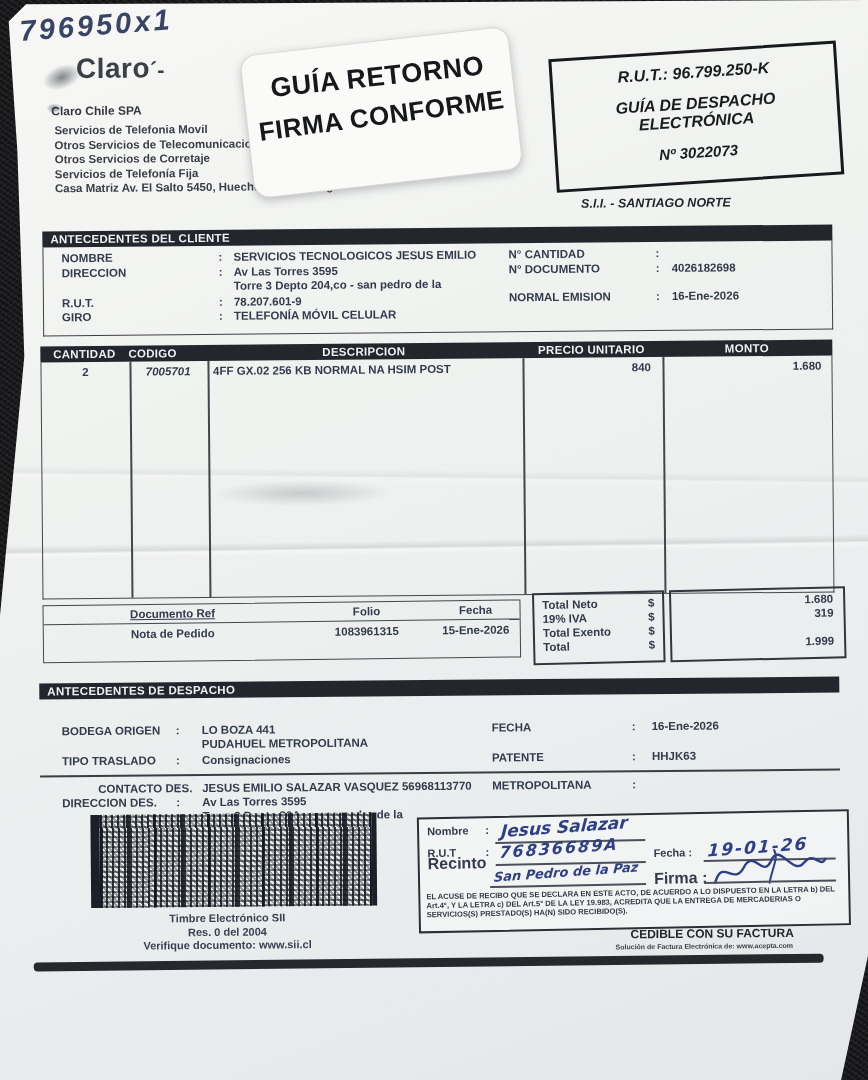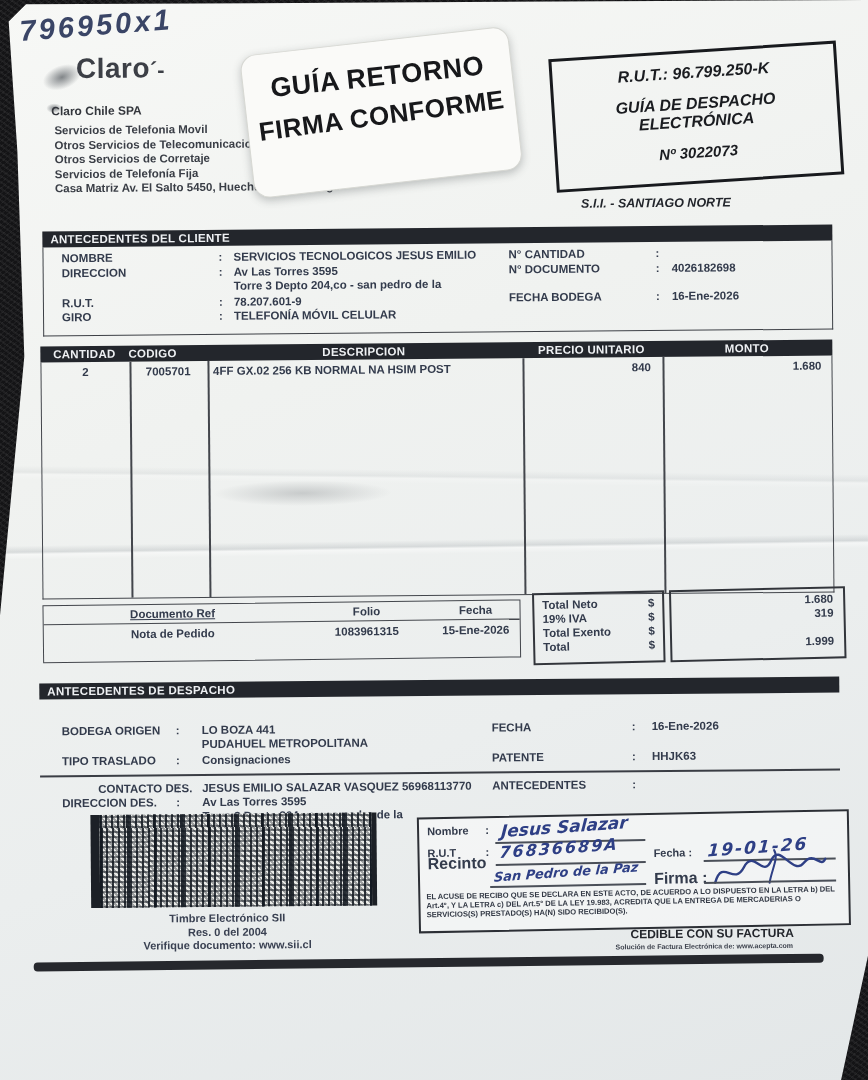--- a/index.html
+++ b/index.html
@@ -101,42 +101,42 @@
         <span class="val" style="left:190px;top:64px;">TELEFONÍA MÓVIL CELULAR</span>
 
         <span class="lbl" style="left:465px;top:5px;">N° CANTIDAD</span>
         <span class="col" style="left:612px;top:5px;">:</span>
         <span class="val" style="left:628px;top:5px;"></span>
 
         <span class="lbl" style="left:465px;top:20px;">N° DOCUMENTO</span>
         <span class="col" style="left:612px;top:20px;">:</span>
         <span class="val" style="left:628px;top:20px;">4026182698</span>
 
-        <span class="lbl" style="left:465px;top:48px;">FECHA BODEGA</span>
+        <span class="lbl" style="left:465px;top:48px;">NORMAL EMISION</span>
         <span class="col" style="left:612px;top:48px;">:</span>
         <span class="val" style="left:628px;top:48px;">16-Ene-2026</span>
       </div>
     </div>
 
     <div class="abs" style="left:42px;top:343px;width:792px;">
       <div class="secbar" style="display:flex;padding:2px 0;">
         <span style="width:88px;text-align:center;">CANTIDAD</span>
         <span style="width:78px;">CODIGO</span>
         <span style="width:315px;text-align:center;">DESCRIPCION</span>
         <span style="width:140px;text-align:center;">PRECIO UNITARIO</span>
         <span style="width:171px;text-align:center;">MONTO</span>
       </div>
       <div style="position:relative;height:236px;border:1.5px solid #43464c;border-top:none;">
         <div class="vline" style="left:88px;"></div>
         <div class="vline" style="left:166px;"></div>
         <div class="vline" style="left:481px;"></div>
         <div class="vline" style="left:621px;"></div>
         <div style="display:flex;padding-top:4px;font-size:11.5px;font-weight:bold;color:#333b4c;">
           <span style="width:88px;text-align:center;">2</span>
-          <span style="width:78px;text-align:center;">7005701</span>
+          <span style="width:78px;text-align:center;font-style:italic;">7005701</span>
           <span style="width:315px;padding-left:6px;box-sizing:border-box;">4FF GX.02 256 KB NORMAL NA HSIM POST</span>
           <span style="width:140px;text-align:right;padding-right:10px;box-sizing:border-box;">840</span>
           <span style="width:171px;text-align:right;padding-right:10px;box-sizing:border-box;">1.680</span>
         </div>
         <div class="blob" style="left:170px;top:120px;width:180px;height:26px;opacity:.35;"></div>
       </div>
     </div>
 
     <div class="abs" style="left:42px;top:601px;width:478px;transform:rotate(-0.2deg);">
       <div style="border:1.5px solid #43464c;height:56px;position:relative;font-size:11.5px;font-weight:bold;color:#333b4c;">
@@ -198,21 +198,21 @@
 
         <span class="lbl" style="left:25px;top:84px;margin-left:33px;">CONTACTO DES.</span>
         <span class="col" style="left:136px;top:84px;">:</span>
         <span class="val" style="left:162px;top:84px;">JESUS EMILIO SALAZAR VASQUEZ 56968113770</span>
 
         <span class="lbl" style="left:22px;top:98px;">DIRECCION DES.</span>
         <span class="col" style="left:136px;top:98px;">:</span>
         <span class="val" style="left:162px;top:98px;">Av Las Torres 3595</span>
         <span class="val" style="left:162px;top:112px;">Torre 3 Depto 204,co   san pedro de la</span>
 
-        <span class="lbl" style="left:452px;top:84px;">ANTECEDENTES</span>
+        <span class="lbl" style="left:452px;top:84px;">METROPOLITANA</span>
         <span class="col" style="left:592px;top:84px;">:</span>
       </div>
     </div>
 
     <div id="barcode"></div>
     <div class="abs" style="left:88px;top:910px;width:272px;text-align:center;font-size:11px;line-height:13.5px;font-weight:600;color:#3a4152;">
       <div>Timbre Electrónico SII</div>
       <div>Res. 0 del 2004</div>
       <div>Verifique documento: www.sii.cl</div>
     </div>

